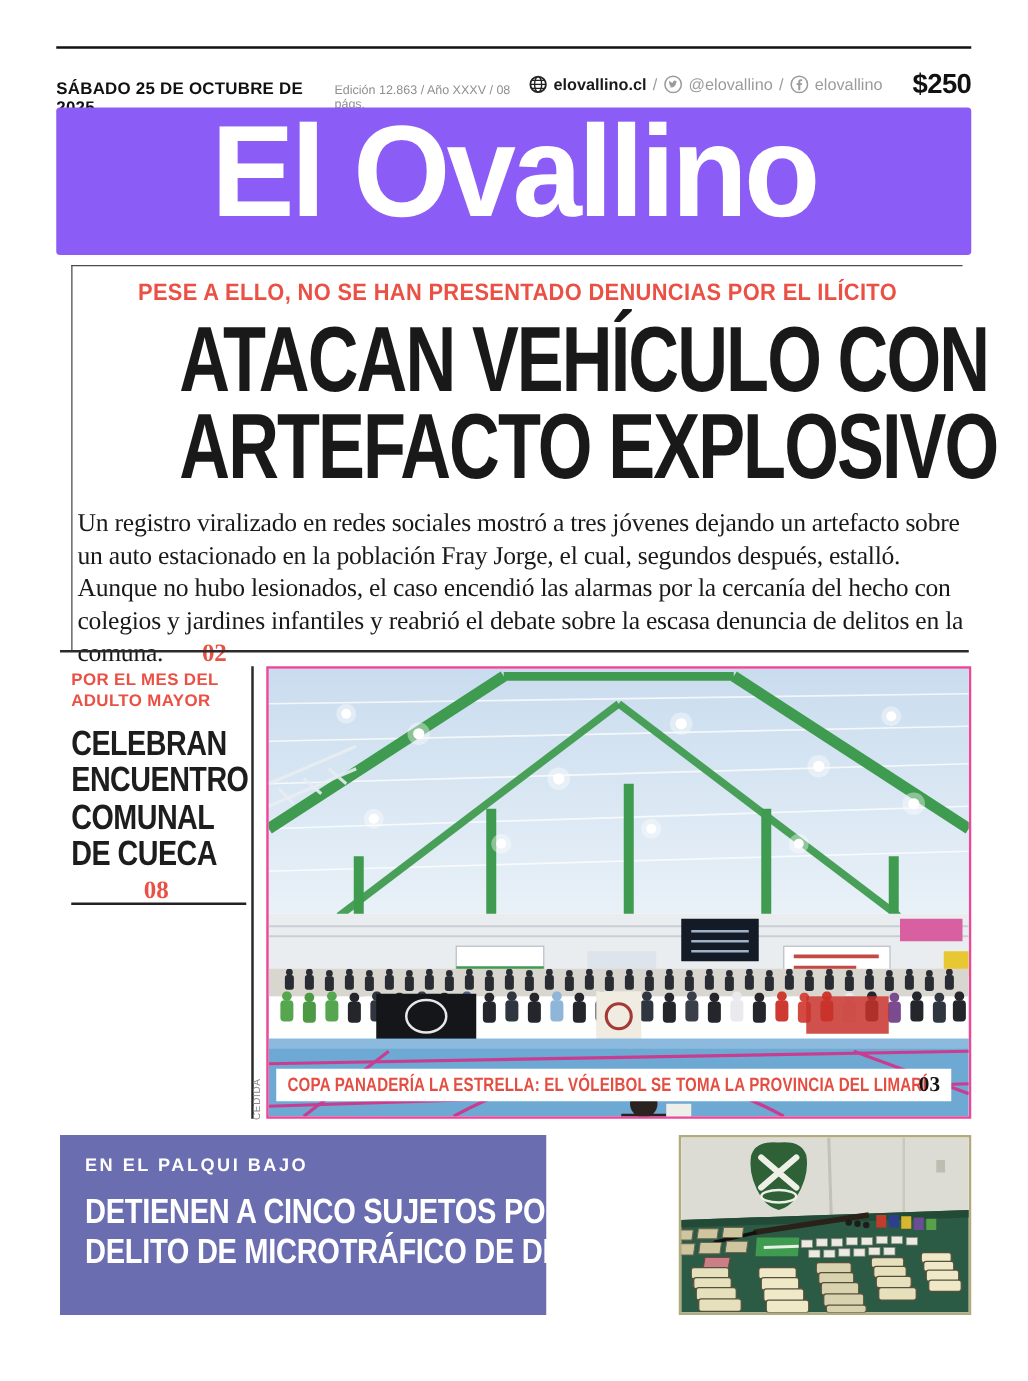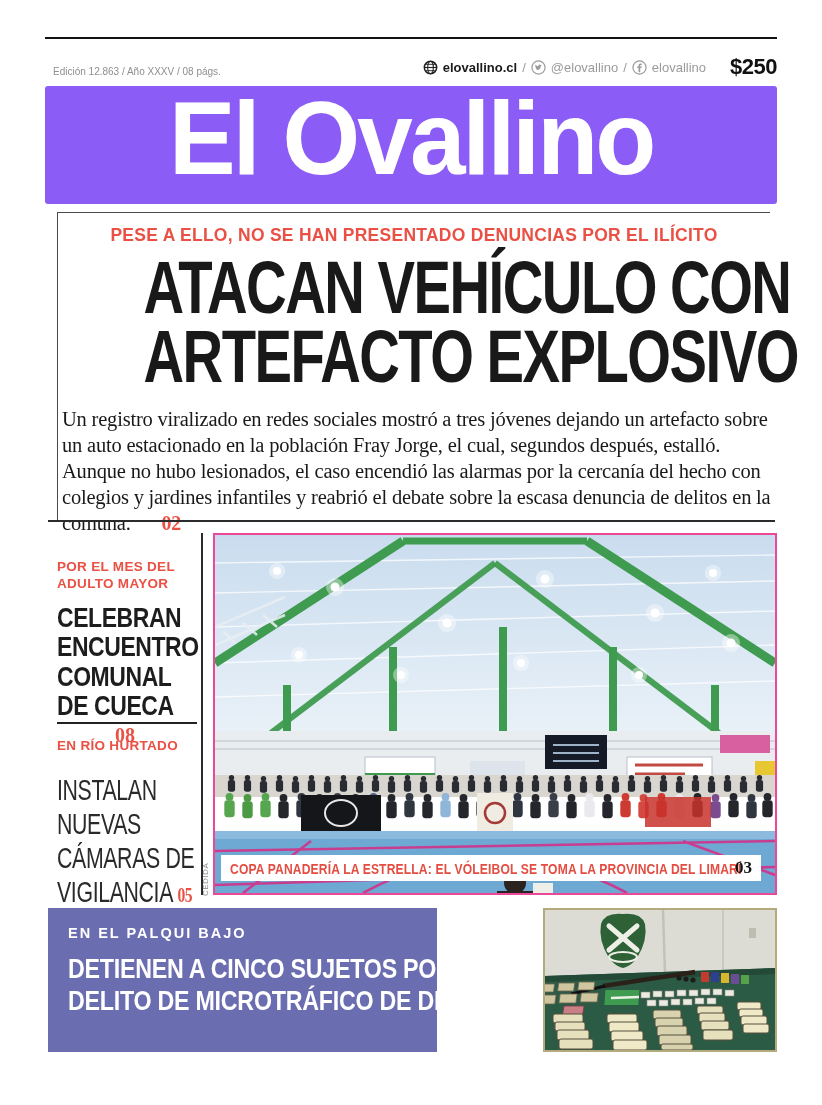--- a/index.html
+++ b/index.html
@@ -33,21 +33,21 @@
   .headline{left:58px;top:254px;width:712px;text-align:center;font-weight:bold;color:#191919;
             font-size:74px;line-height:.93;letter-spacing:-2px;transform:scaleX(.76);transform-origin:center top;}
   .headline div{white-space:nowrap;}
   .story-body{left:62px;top:406px;width:710px;font-family:"Liberation Serif",serif;
               font-size:20.5px;line-height:1.27;color:#191919;letter-spacing:-.2px;}
   .pagenum{font-family:"Liberation Serif",serif;font-weight:bold;color:#ea5044;}
   .story-body .pagenum{font-size:20px;margin-left:26px;}
 
   
   .sb-kicker{color:#ea5044;font-size:13.5px;font-weight:bold;line-height:1.25;letter-spacing:.3px;}
-  .sb1{left:57px;top:536px;width:142px;margin-top:23px;}
+  .sb1{left:57px;top:536px;width:142px;}
   .sb-title{font-size:28px;font-weight:bold;line-height:1.05;color:#1d1d1d;width:174px;
             transform:scaleX(.82);transform-origin:left top;letter-spacing:-.5px;margin-top:10px;}
   .sb-page{text-align:center;padding-right:6px;margin-top:4px;font-size:20px;}
   .sb-rule{left:57px;top:722px;width:140px;height:2px;background:#222;}
   .sb2{left:57px;top:738px;width:142px;}
   .sb-title-light{font-size:30px;font-weight:normal;line-height:1.13;color:#2a2a2a;width:202px;
                   transform:scaleX(.71);transform-origin:left top;letter-spacing:-.5px;margin-top:18px;}
   .sb-title-light .pagenum{font-size:22px;}
   .v-divider{left:201px;top:533px;width:1.5px;height:362px;background:#2b2b2b;}
 
@@ -74,20 +74,21 @@
   .bottom-photo{left:543px;top:908px;width:234px;height:144px;border:2px solid #b3ab7b;box-sizing:border-box;}
   .bottom-photo svg{display:block;width:100%;height:100%;}
 </style>
 </head>
 <body>
 
 <div class="page">
 
   <div class="abs top-rule"></div>
   <div class="abs date-row">
+    <span class="date-main">SÁBADO 25 DE OCTUBRE DE 2025</span>
     <span class="edition">Edición 12.863 / Año XXXV / 08 págs.</span>
     <div class="head-right">
       <div class="soc">
         <span>
           <svg width="15" height="15" viewBox="0 0 16 16">
               <circle cx="8" cy="8" r="6.6" fill="none" stroke="#222" stroke-width="1.6"></circle>
               <ellipse cx="8" cy="8" rx="3" ry="6.6" fill="none" stroke="#222" stroke-width="1.2"></ellipse>
               <line x1="1.4" y1="8" x2="14.6" y2="8" stroke="#222" stroke-width="1.2"></line>
               <line x1="2.2" y1="4.6" x2="13.8" y2="4.6" stroke="#222" stroke-width="1"></line>
               <line x1="2.2" y1="11.4" x2="13.8" y2="11.4" stroke="#222" stroke-width="1"></line>
@@ -132,26 +133,20 @@
   </div>
   <div class="abs story-bottom-rule"></div>
 
   <div class="abs sb1">
     <div class="sb-kicker">POR EL MES DEL ADULTO MAYOR</div>
     <div class="sb-title">CELEBRAN ENCUENTRO COMUNAL DE CUECA</div>
     <div class="sb-page pagenum">08</div>
   </div>
   <div class="abs sb-rule"></div>
 
-  <div class="abs sb2">
-    <div class="sb-kicker">EN RÍO HURTADO</div>
-    <div class="sb-title-light">
-      <span>INSTALAN NUEVAS CÁMARAS DE VIGILANCIA </span><span class="pagenum">05</span>
-    </div>
-  </div>
 
   <div class="abs v-divider"></div>
   <div class="abs photo-credit">CEDIDA</div>
 
   <div class="abs main-photo">
     <svg viewBox="0 0 560 358" preserveAspectRatio="none">
       <defs>
         <linearGradient id="ceil" x1="0" y1="0" x2="0" y2="1">
           <stop offset="0" stop-color="#c9dcee"></stop>
             <stop offset="1" stop-color="#e9f1f8"></stop>

